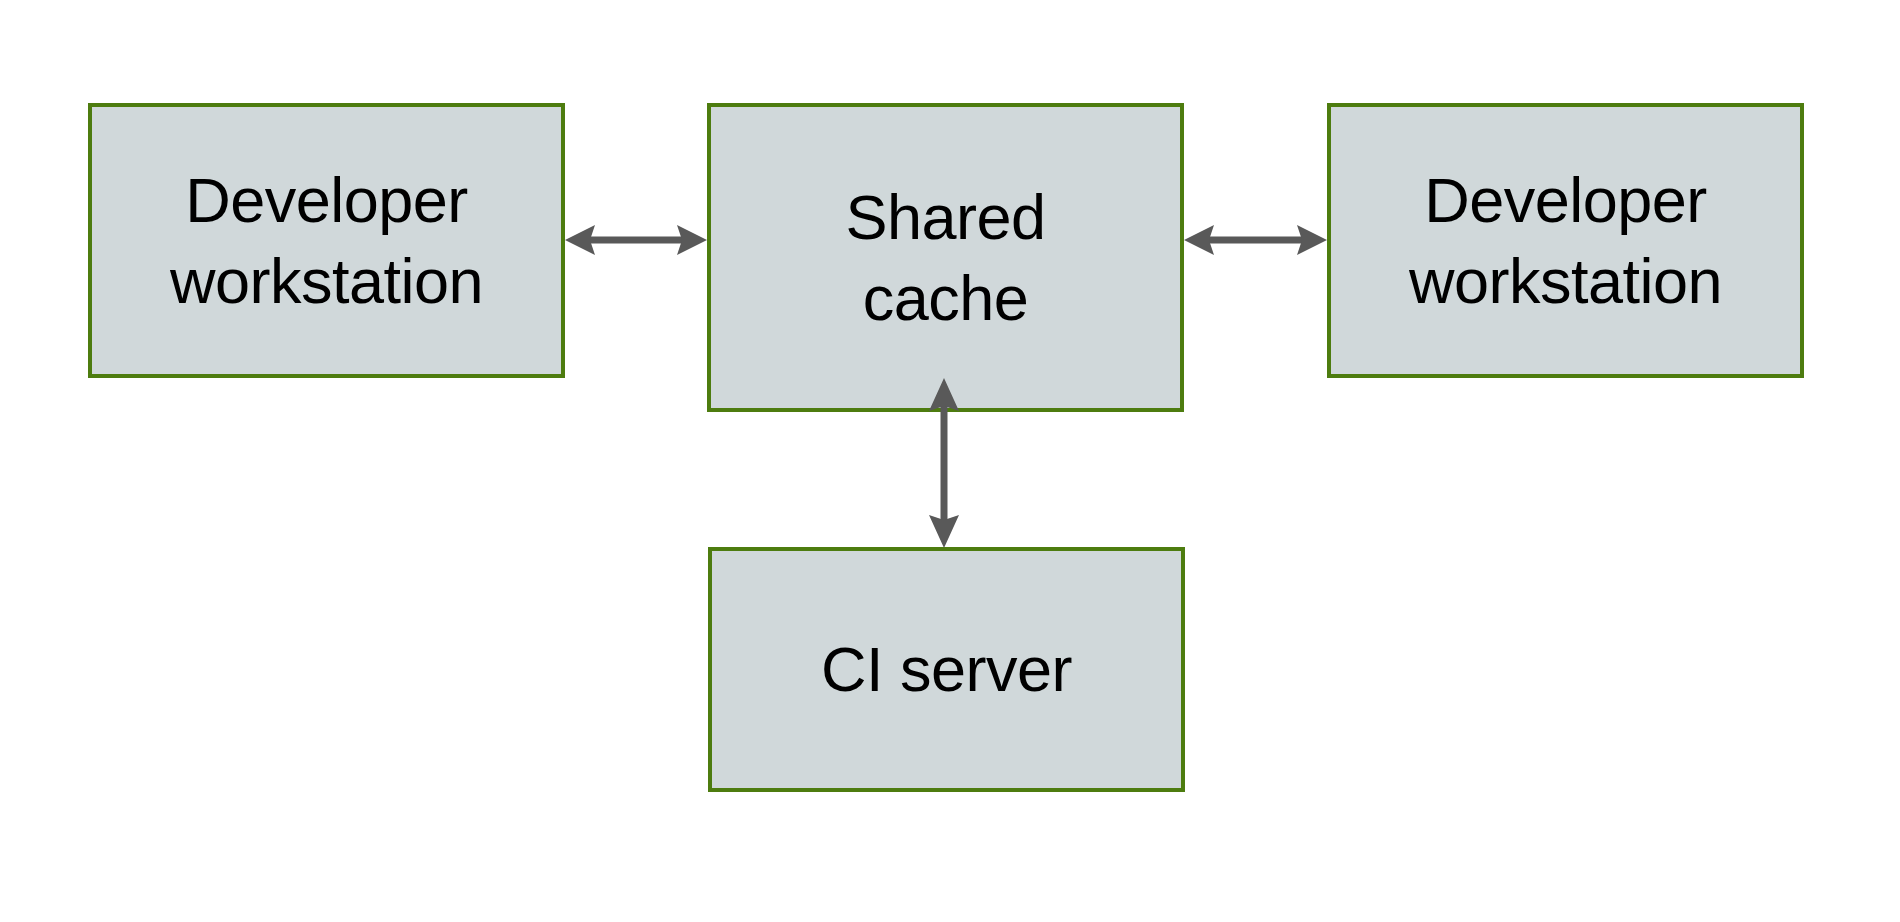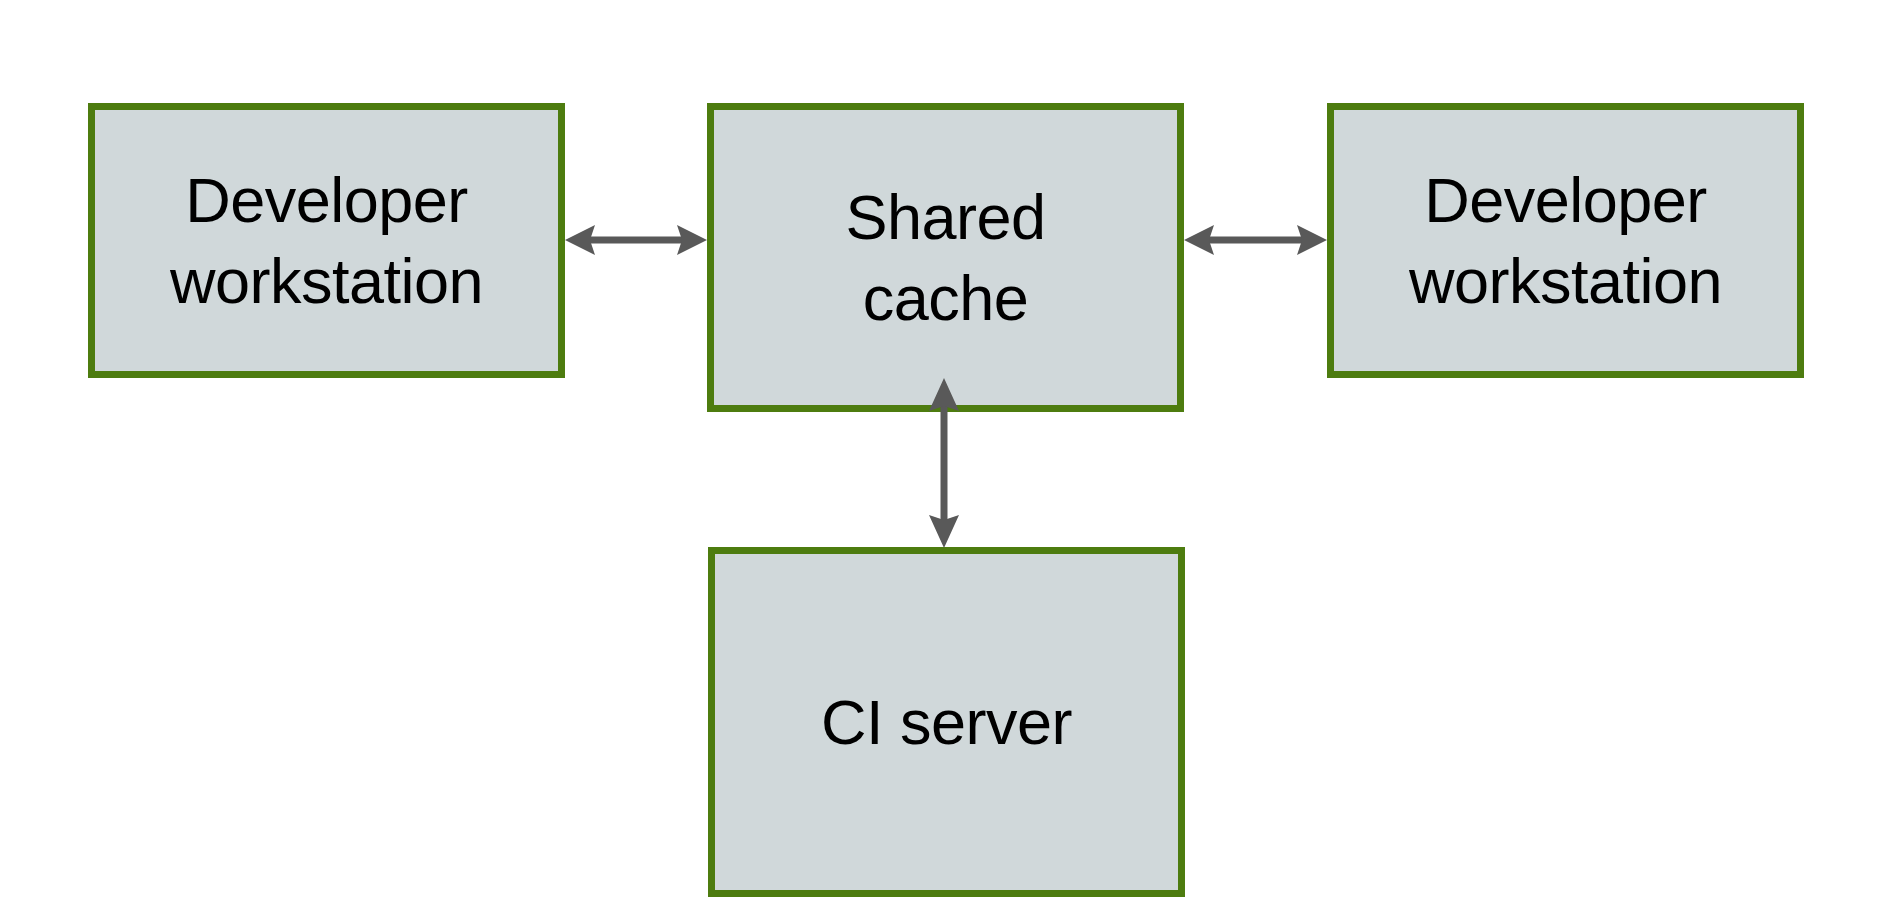--- a/index.html
+++ b/index.html
@@ -15,21 +15,21 @@
     position: relative;
     width: 1900px;
     height: 922px;
     background: #ffffff;
     overflow: hidden;
   }
   .node {
     position: absolute;
     box-sizing: border-box;
     background: #d0d8da;
-    border: 7px solid #4d7c0f;
+    border: 4px solid #4d7c0f;
     display: flex;
     align-items: center;
     justify-content: center;
     text-align: center;
   }
   .node-label {
     font-size: 63px;
     line-height: 1.28;
     color: #000000;
     font-weight: 400;
@@ -42,21 +42,21 @@
     pointer-events: none;
   }
   .edge svg {
     display: block;
     overflow: visible;
   }
   
   #node-dev-left   { left: 88px;   top: 103px; width: 477px; height: 275px; }
   #node-shared     { left: 707px;  top: 103px; width: 477px; height: 309px; }
   #node-dev-right  { left: 1327px; top: 103px; width: 477px; height: 275px; }
-  #node-ci         { left: 708px;  top: 547px; width: 477px; height: 350px; }
+  #node-ci         { left: 708px;  top: 547px; width: 477px; height: 245px; }
 
   #edge-left   { left: 565px;  top: 212px; width: 142px; height: 56px; }
   #edge-right  { left: 1184px; top: 212px; width: 143px; height: 56px; }
   #edge-bottom { left: 918px;  top: 378px; width: 52px;  height: 170px; }
 </style>
 </head>
 <body>
 
 <div id="canvas">
 

